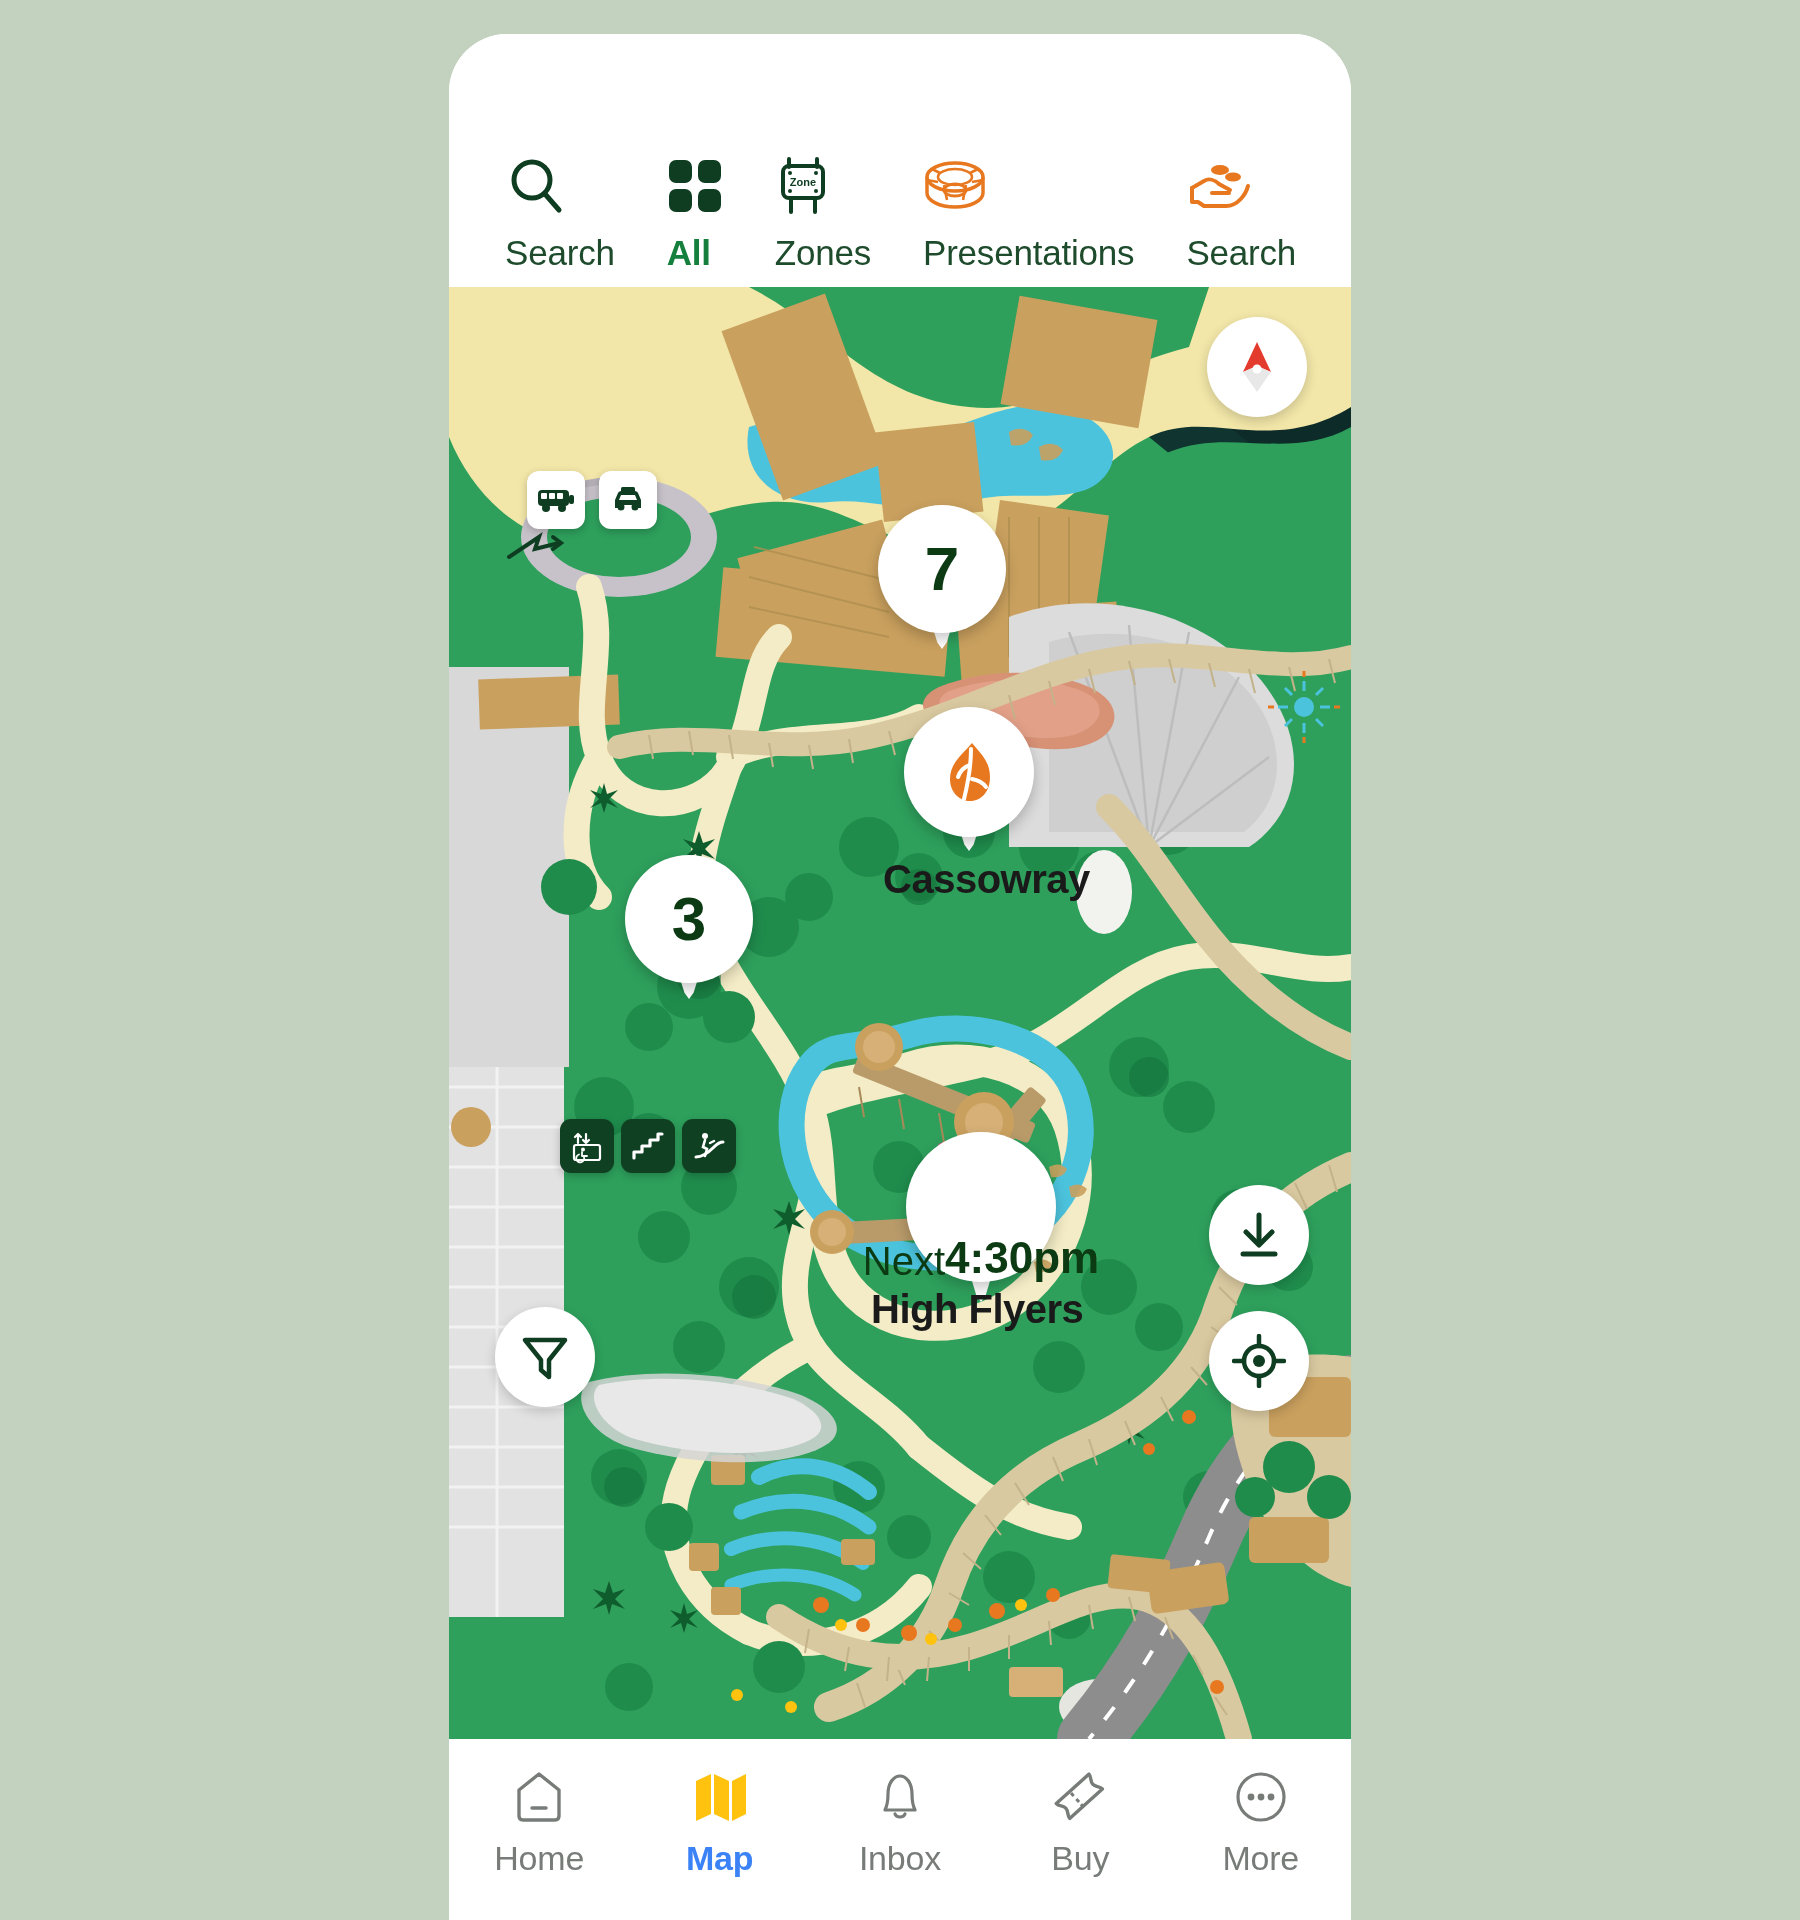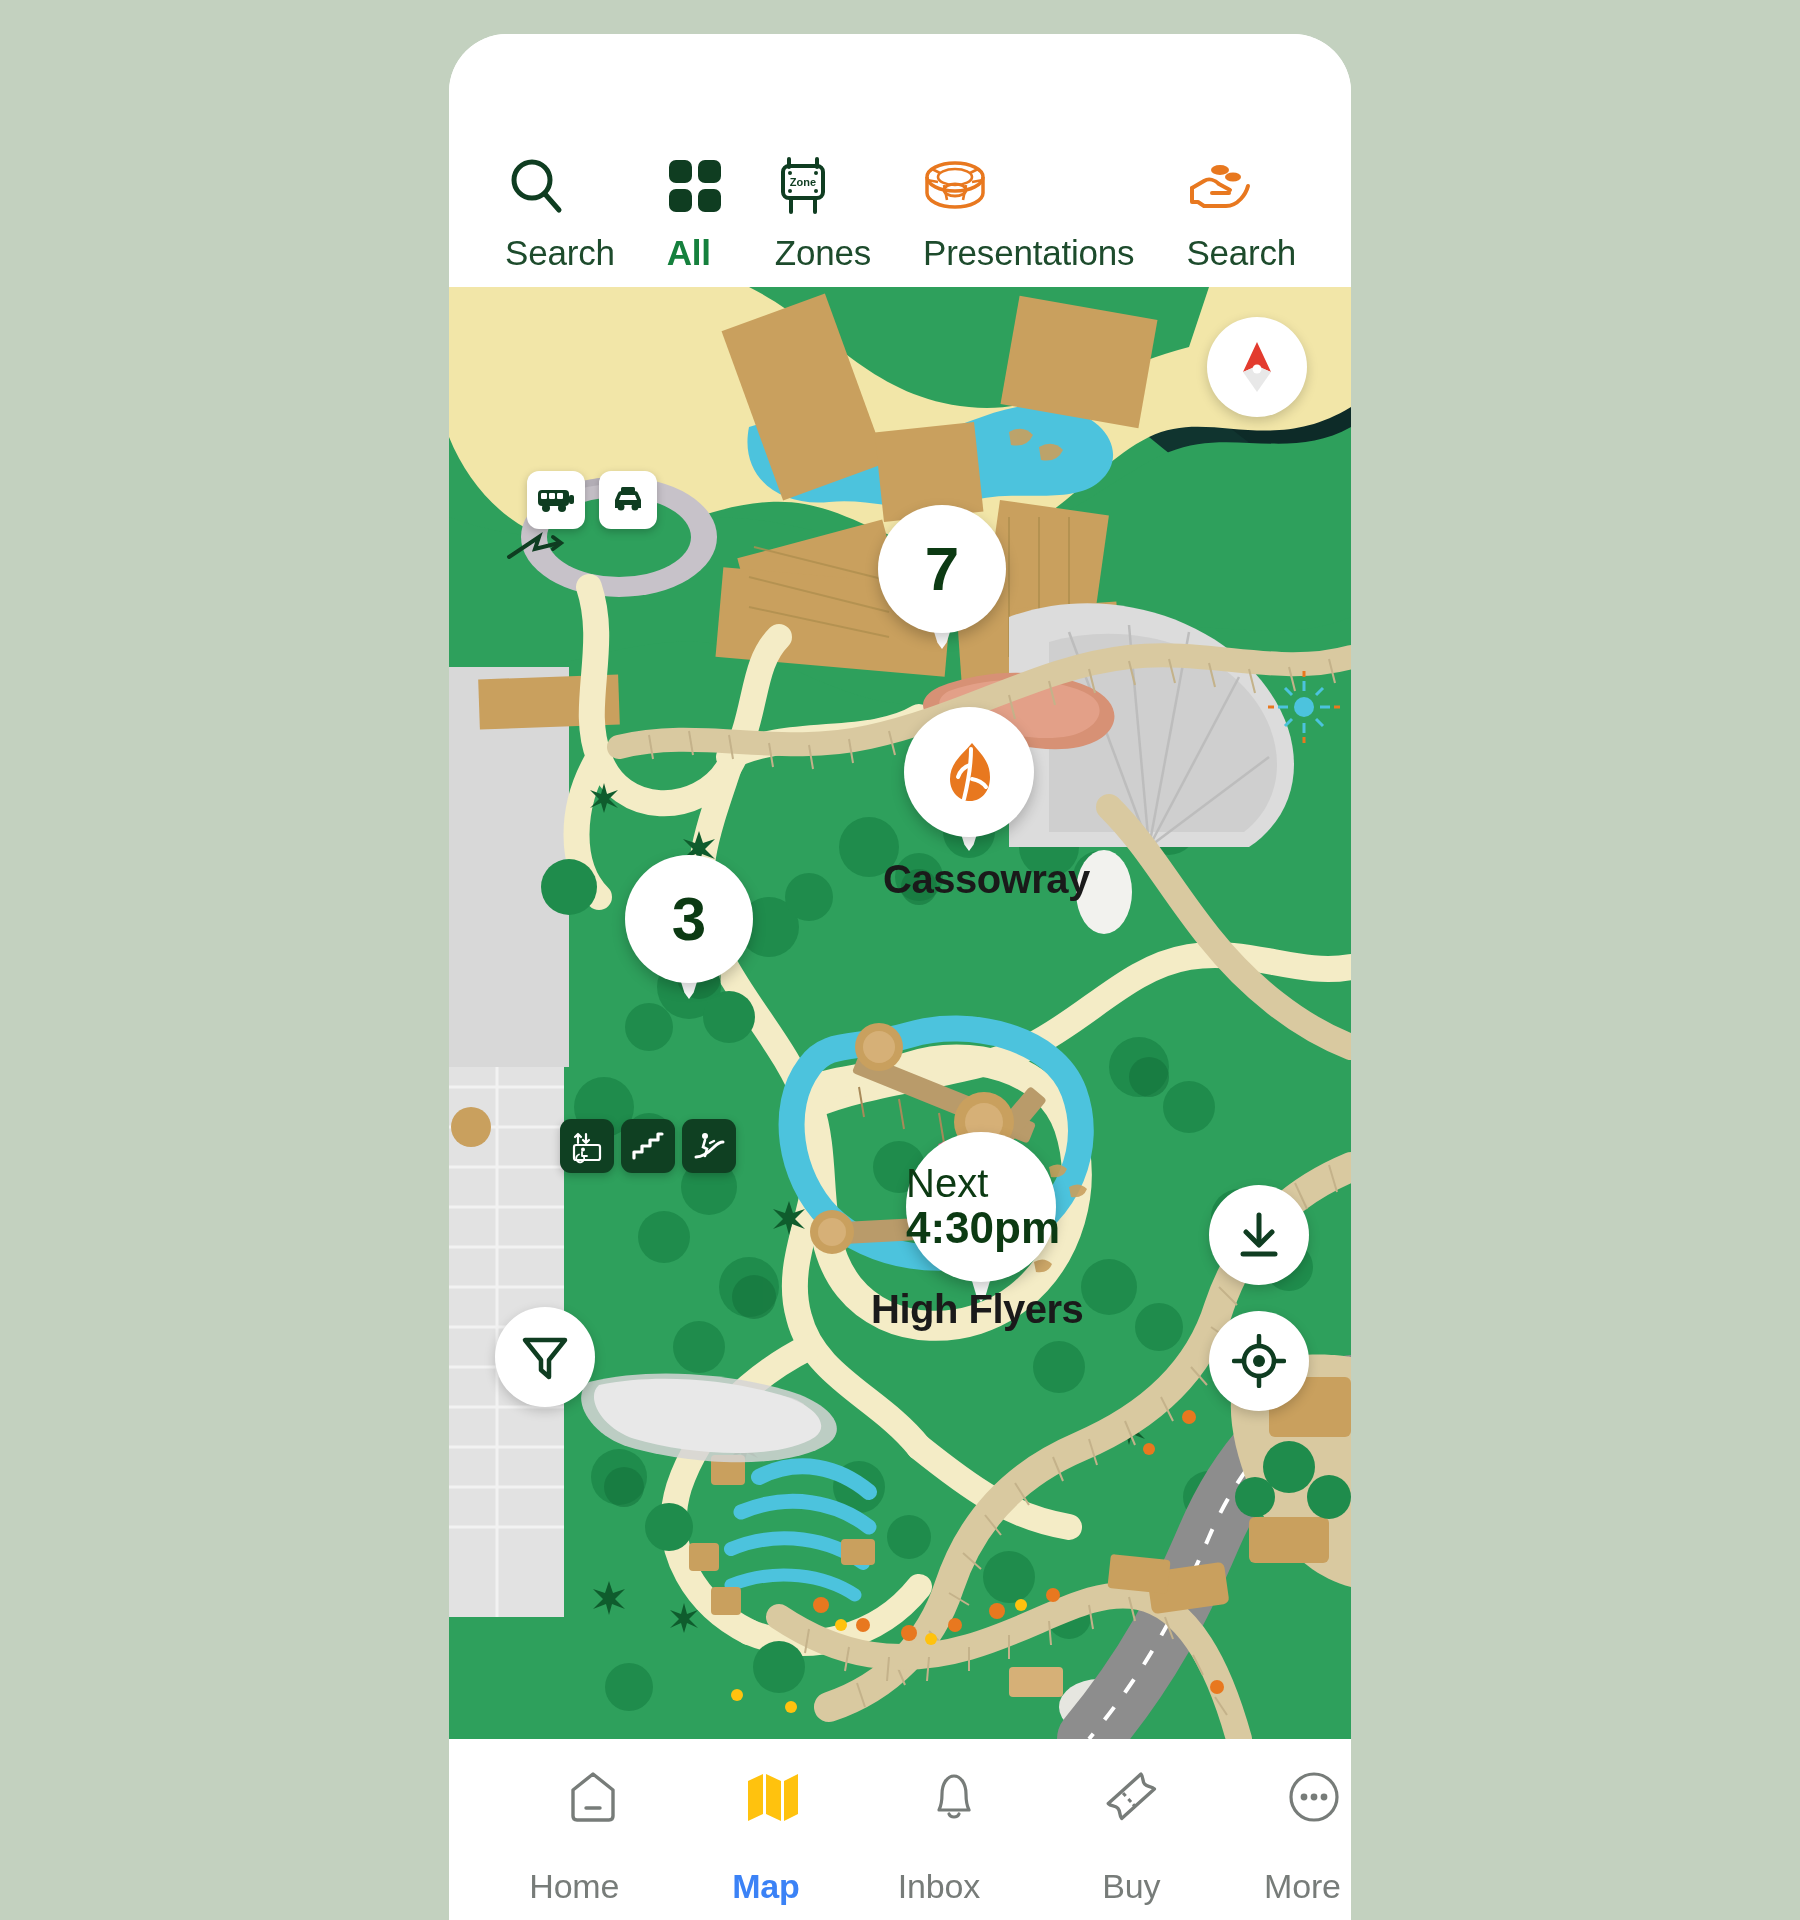--- a/index.html
+++ b/index.html
@@ -73,21 +73,21 @@
     left: 0; top: 1705px;
     width: 902px; height: 181px;
     background: #fff;
     display: flex;
     align-items: flex-start;
     justify-content: space-around;
     padding-top: 28px;
   }
   .bnav {
     display: flex; flex-direction: column;
-    align-items: flex-end; width: 160px; gap: 28px;
+    align-items: center; width: 160px;
   }
   .bnav .bicon { height: 60px; display:flex; align-items:center; justify-content:center; }
   .bnav .blabel {
     font-size: 34px; color: #777c79; margin-top: 12px; letter-spacing: -0.2px;
   }
   .bnav.active .blabel { color: #3b82f6; font-weight: bold; }
 
   
   .circle-btn {
     position: absolute;
@@ -140,22 +140,22 @@
   }
   .pin-wide {
     position: absolute;
     width: 150px; height: 178px;
   }
   .pin-wide .bubble {
     position: absolute; left: 0; top: 0;
     width: 150px; height: 150px;
     background: #fff; border-radius: 50%;
     box-shadow: 0 6px 14px rgba(0,0,0,0.22);
-    display: flex; flex-direction: column;
-    align-items: flex-start; justify-content: center;
+    display: flex; flex-direction: row;
+    align-items: flex-end; justify-content: center;
   }
   .pin-wide .tail {
     position: absolute; left: 50%; top: 112px; margin-left: -20px;
     width: 40px; height: 58px; background: #fff;
     clip-path: polygon(0 0, 100% 0, 62% 88%, 50% 100%, 38% 88%);
   }
   .pin-wide .l1 { font-size: 40px; color: #0c3a13; line-height:1.05; }
   .pin-wide .l2 { font-size: 44px; font-weight: bold; color: #0c3a13; line-height:1.1; }
 
   .map-label {

